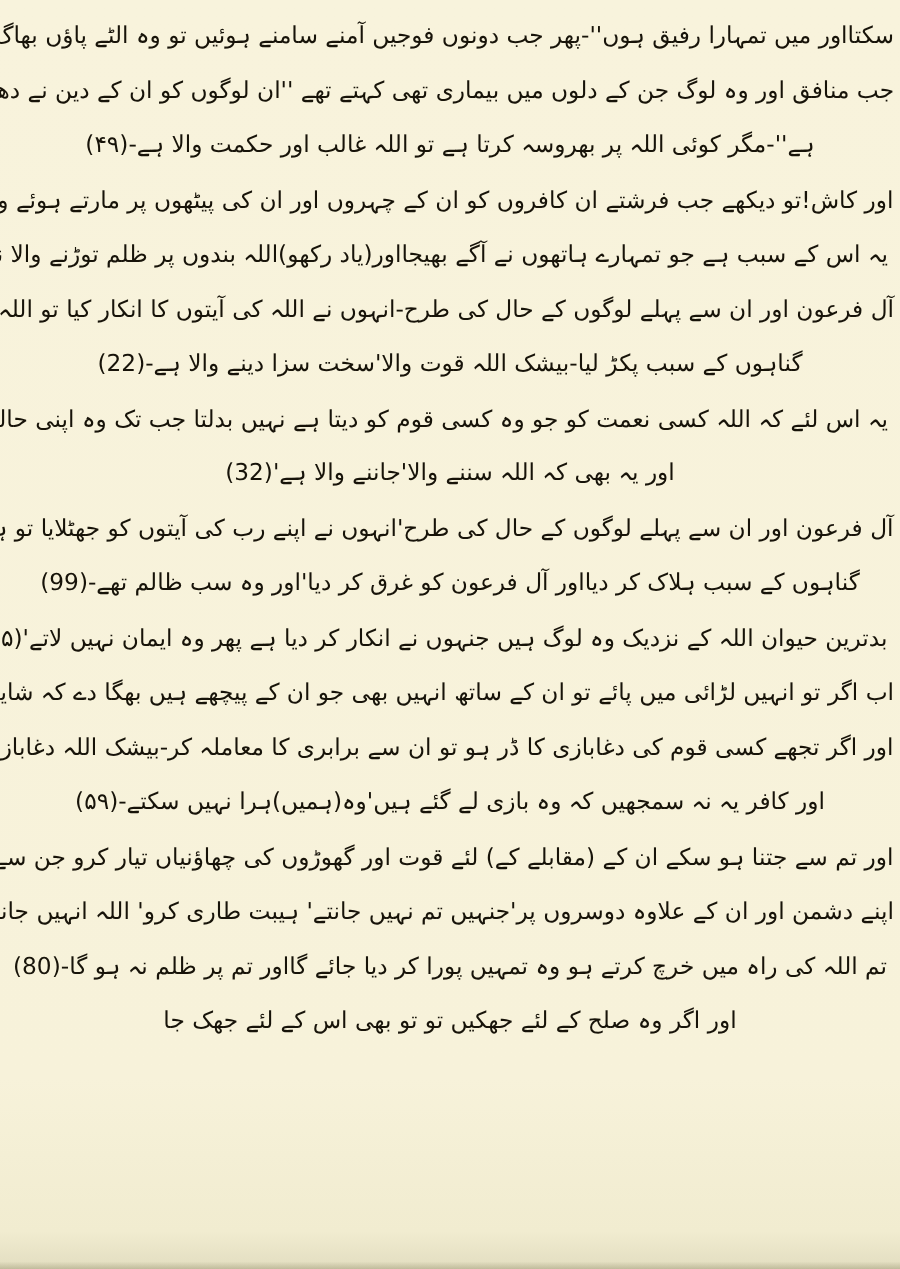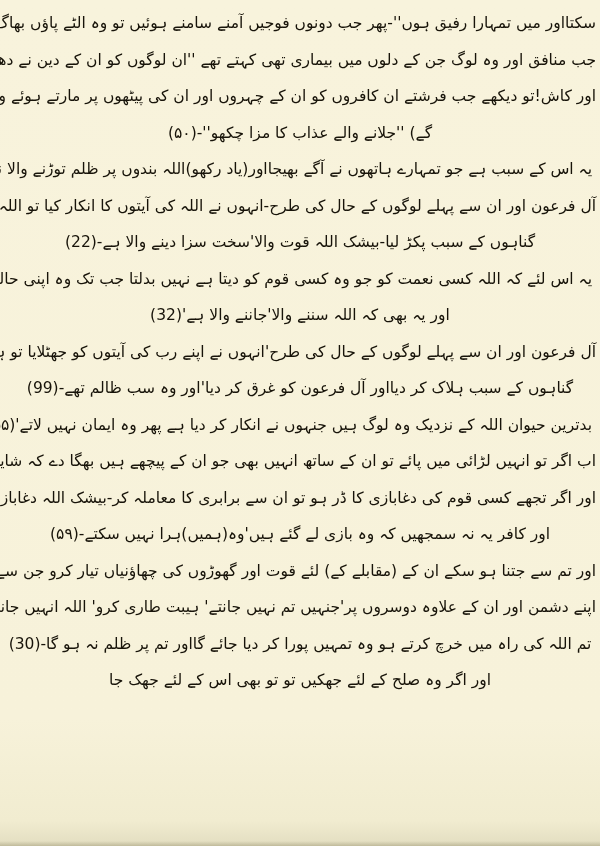--- a/index.html
+++ b/index.html
@@ -48,31 +48,31 @@
     background: linear-gradient(to bottom, rgba(130,124,88,0), rgba(130,124,88,0.35));
     pointer-events: none;
   }
 </style>
 </head>
 <body>
 
 <div class="page">
   <p class="line full">سکتااور میں تمہارا رفیق ہوں''-پھر جب دونوں فوجیں آمنے سامنے ہوئیں تو وہ الٹے پاؤں بھاگ گیااور کہنے لگا ''میں</p>
   <p class="line full">جب منافق اور وہ لوگ جن کے دلوں میں بیماری تھی کہتے تھے ''ان لوگوں کو ان کے دین نے دھوکے میں ڈال رکھا</p>
+  <p class="line">ہے''-مگر کوئی اللہ پر بھروسہ کرتا ہے تو اللہ غالب اور حکمت والا ہے-(۴۹)</p>
   <p class="line full">اور کاش!تو دیکھے جب فرشتے ان کافروں کو ان کے چہروں اور ان کی پیٹھوں پر مارتے ہوئے وفات دیں گے اور (کہیں</p>
-  <p class="line">گے) ''جلانے والے عذاب کا مزا چکھو''-(۵۰)</p>
   <p class="line">یہ اس کے سبب ہے جو تمہارے ہاتھوں نے آگے بھیجااور(یاد رکھو)اللہ بندوں پر ظلم توڑنے والا نہیں'(۵۱)</p>
   <p class="line full">آل فرعون اور ان سے پہلے لوگوں کے حال کی طرح-انہوں نے اللہ کی آیتوں کا انکار کیا تو اللہ نے انہیں ان کے</p>
   <p class="line">گناہوں کے سبب پکڑ لیا-بیشک اللہ قوت والا'سخت سزا دینے والا ہے-(22)</p>
   <p class="line">یہ اس لئے کہ اللہ کسی نعمت کو جو وہ کسی قوم کو دیتا ہے نہیں بدلتا جب تک وہ اپنی حالت کو نہ بدلیں-</p>
   <p class="line">اور یہ بھی کہ اللہ سننے والا'جاننے والا ہے'(32)</p>
   <p class="line full">آل فرعون اور ان سے پہلے لوگوں کے حال کی طرح'انہوں نے اپنے رب کی آیتوں کو جھٹلایا تو ہم نے انہیں ان کے</p>
   <p class="line">گناہوں کے سبب ہلاک کر دیااور آل فرعون کو غرق کر دیا'اور وہ سب ظالم تھے-(99)</p>
   <p class="line">بدترین حیوان اللہ کے نزدیک وہ لوگ ہیں جنہوں نے انکار کر دیا ہے پھر وہ ایمان نہیں لاتے'(۵۵)</p>
   <p class="line full">اب اگر تو انہیں لڑائی میں پائے تو ان کے ساتھ انہیں بھی جو ان کے پیچھے ہیں بھگا دے کہ شاید وہ نصیحت لیں-(۵۷)</p>
   <p class="line full">اور اگر تجھے کسی قوم کی دغابازی کا ڈر ہو تو ان سے برابری کا معاملہ کر-بیشک اللہ دغابازوں کو پسند نہیں کرتا-(۵۸)</p>
   <p class="line">اور کافر یہ نہ سمجھیں کہ وہ بازی لے گئے ہیں'وہ(ہمیں)ہرا نہیں سکتے-(۵۹)</p>
   <p class="line full">اور تم سے جتنا ہو سکے ان کے (مقابلے کے) لئے قوت اور گھوڑوں کی چھاؤنیاں تیار کرو جن سے اللہ کے دشمن اور</p>
   <p class="line full">اپنے دشمن اور ان کے علاوہ دوسروں پر'جنہیں تم نہیں جانتے' ہیبت طاری کرو' اللہ انہیں جانتا ہے-اور جو کچھ بھی</p>
-  <p class="line">تم اللہ کی راہ میں خرچ کرتے ہو وہ تمہیں پورا کر دیا جائے گااور تم پر ظلم نہ ہو گا-(30)</p>
+  <p class="line">تم اللہ کی راہ میں خرچ کرتے ہو وہ تمہیں پورا کر دیا جائے گااور تم پر ظلم نہ ہو گا-(80)</p>
   <p class="line">اور اگر وہ صلح کے لئے جھکیں تو تو بھی اس کے لئے جھک جا</p>
   <div class="bottom-edge"></div>
 </div>
 
 </body></html>

